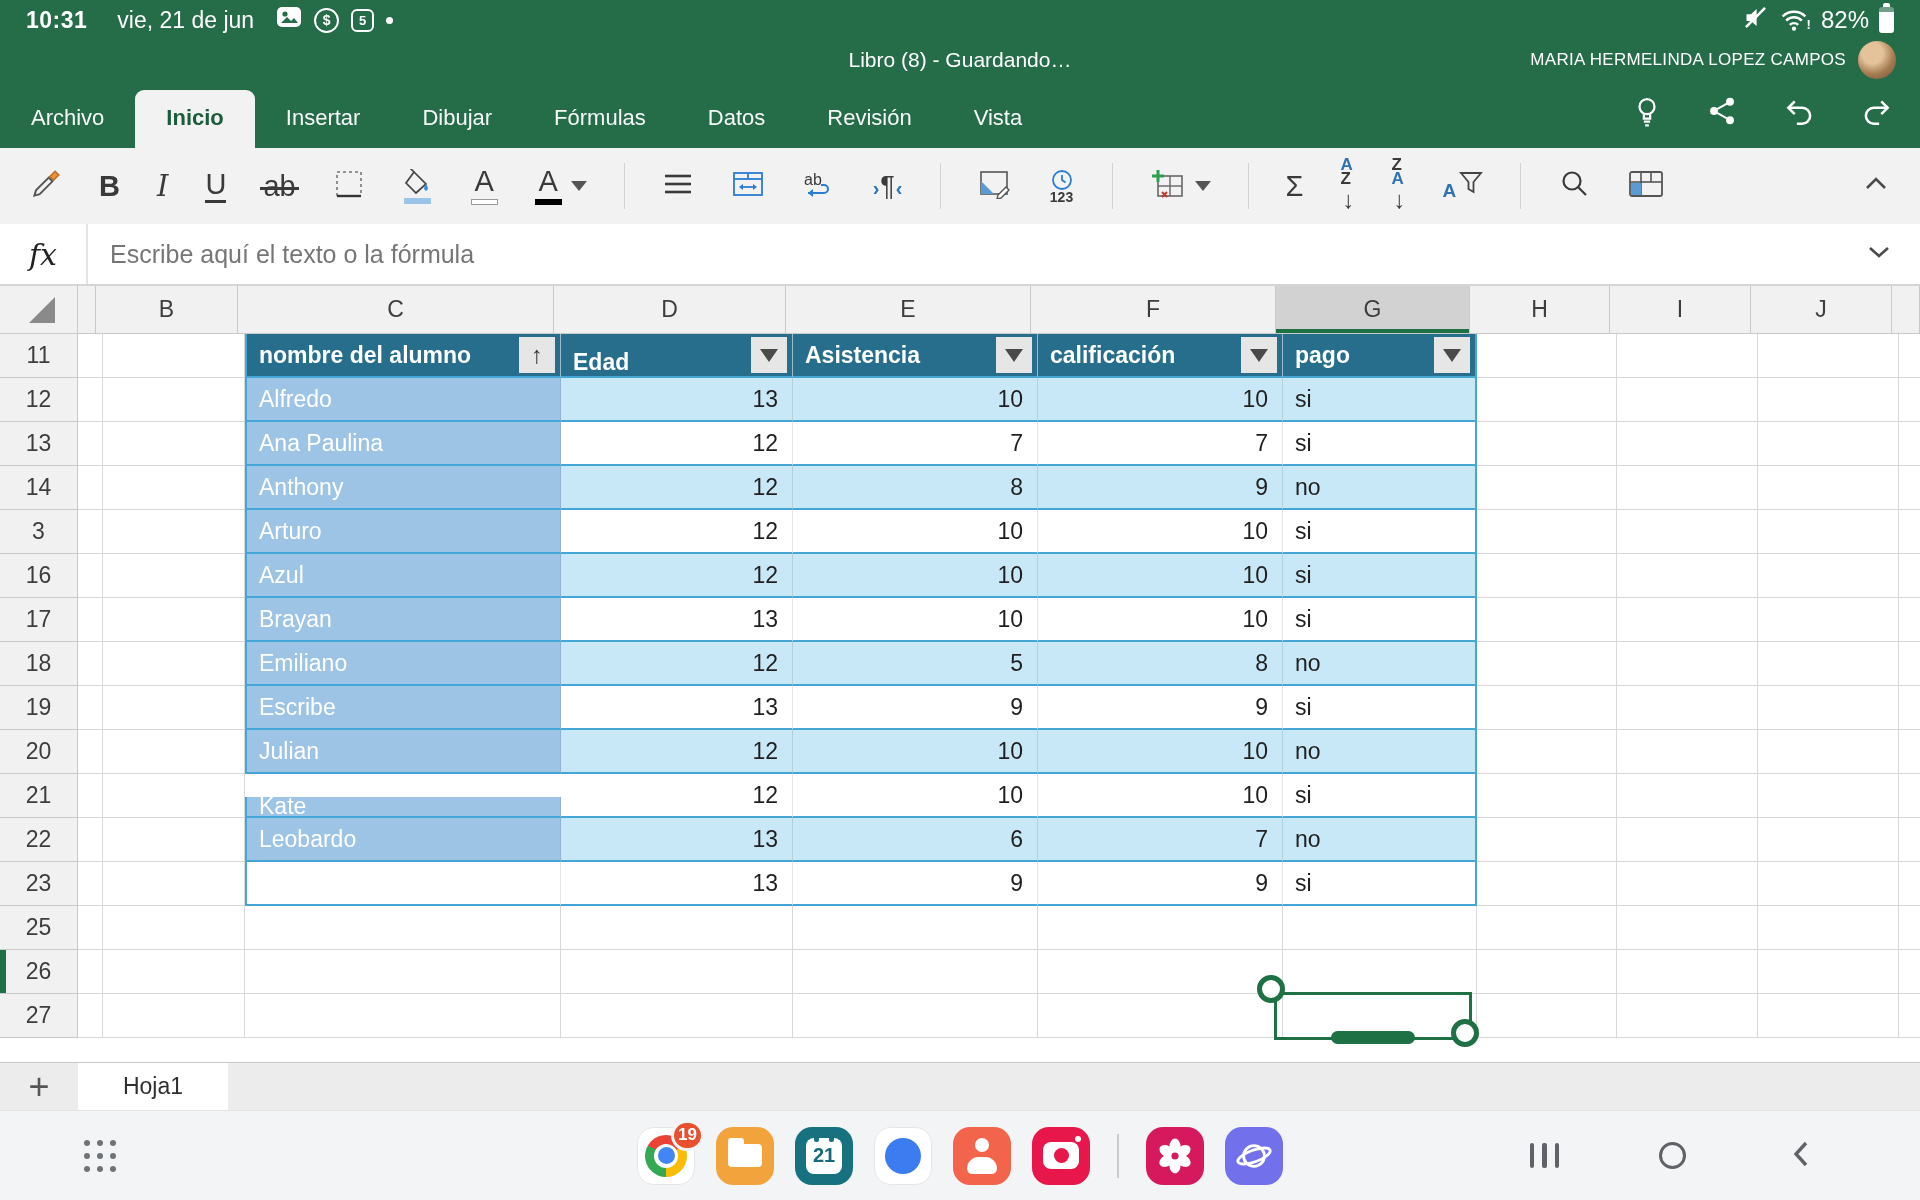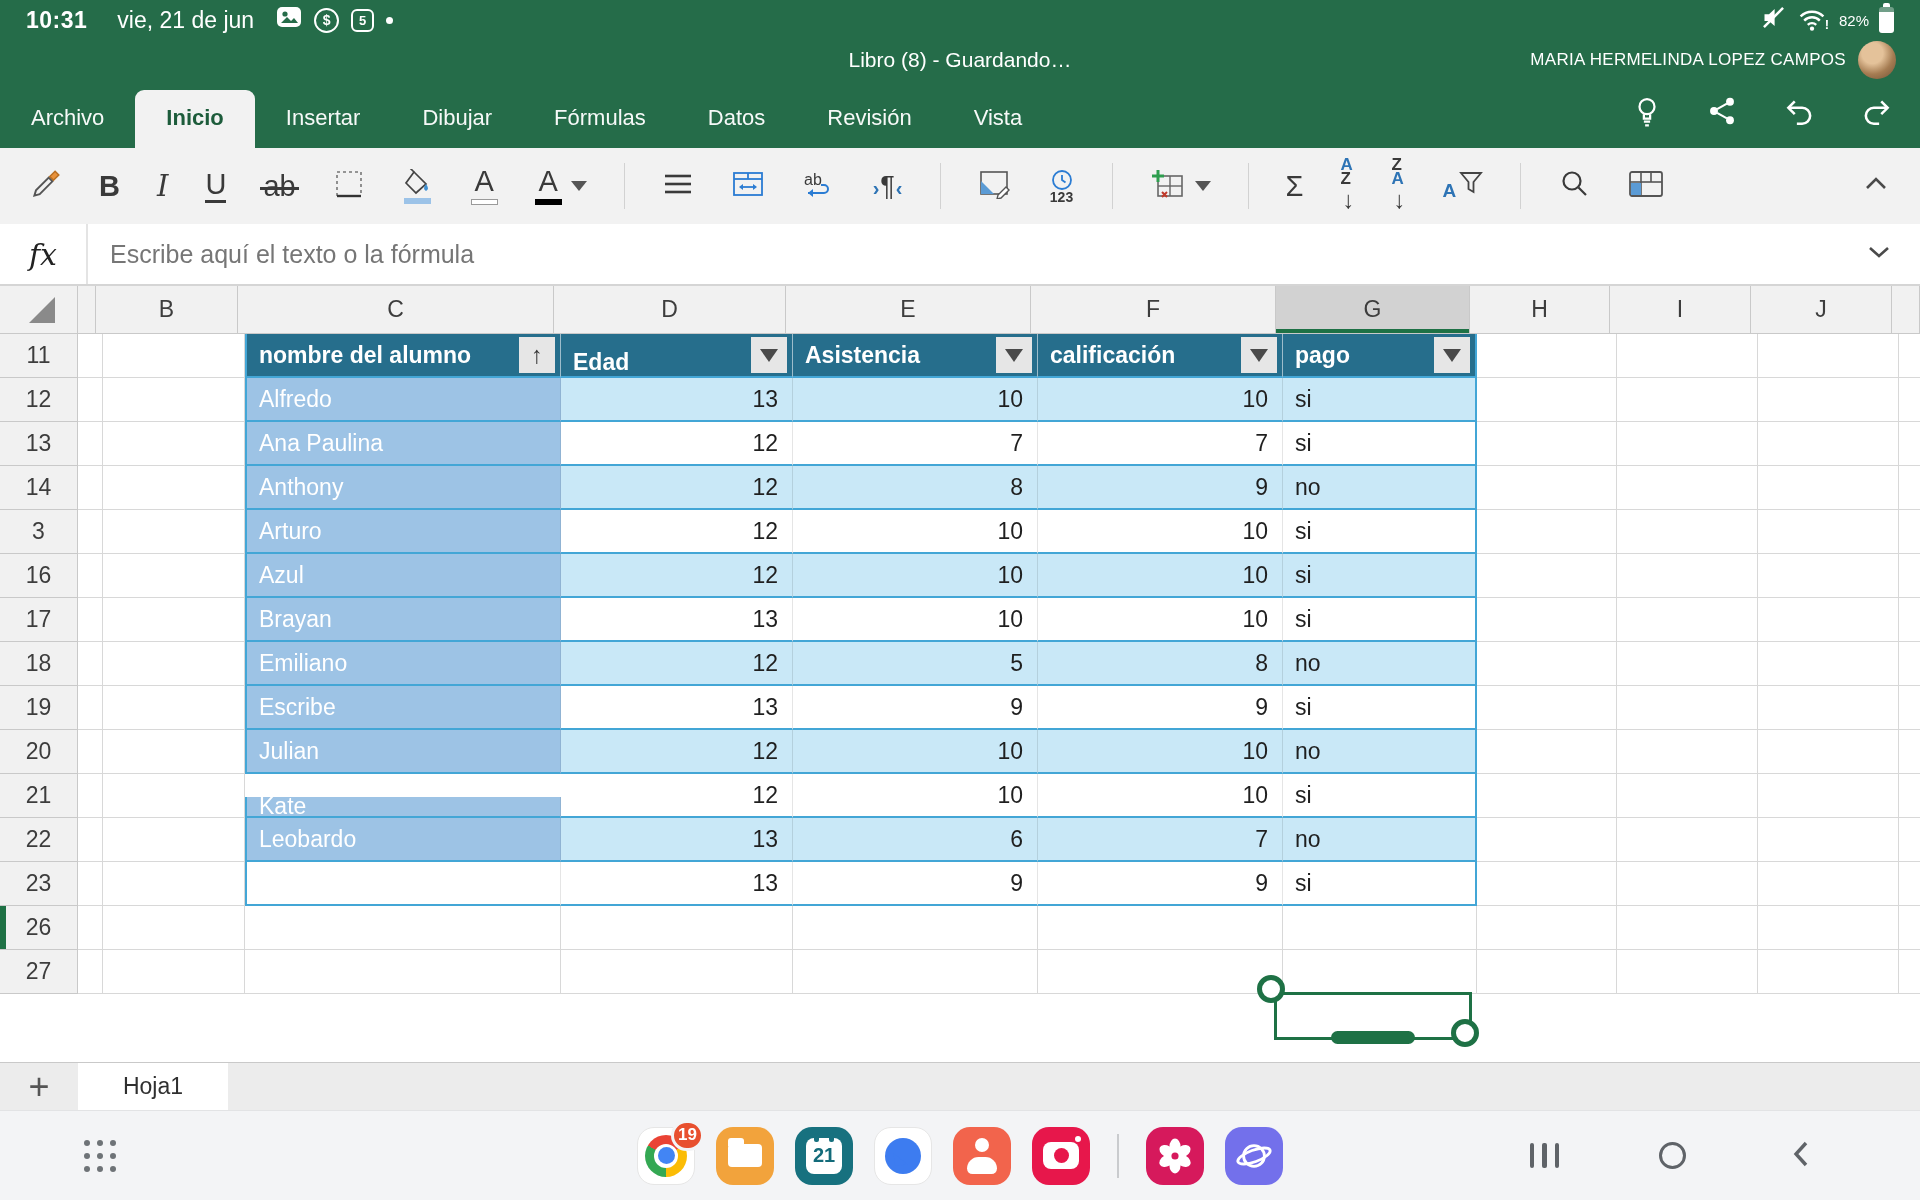--- a/index.html
+++ b/index.html
@@ -7,21 +7,21 @@
   body { font-family:"Liberation Sans","DejaVu Sans",sans-serif; background:#fff; }
   .screen { width:1920px; height:1200px; display:flex; flex-direction:column; position:relative; }
 
   
   .status-bar { height:40px; background:var(--excel-green,#256c49); color:#fff;
     display:flex; align-items:center; padding:0 26px; font-size:23px; }
   .sb-time { font-weight:700; letter-spacing:.5px; }
   .sb-date { margin-left:30px; font-weight:400; }
   .sb-icons { display:flex; align-items:center; gap:12px; margin-left:22px; }
   .sb-right { margin-left:auto; display:flex; align-items:center; gap:10px; }
-  .sb-batt-pct { font-size:15px; }
+  .sb-batt-pct { font-size:24px; }
   .circle-ic { width:25px; height:25px; border:2.5px solid #fff; border-radius:50%;
     display:flex; align-items:center; justify-content:center; font-size:14px; font-weight:700; }
   .sq-ic { width:23px; height:23px; border:2.5px solid #fff; border-radius:6px;
     display:flex; align-items:center; justify-content:center; font-size:13px; font-weight:700; }
   .dot-ic { width:7px; height:7px; background:#fff; border-radius:50%; }
   .batt { width:15px; height:26px; border-radius:3px; position:relative;
     background:linear-gradient(to top,#fff 82%,rgba(255,255,255,.35) 0); }
   .batt::before { content:""; position:absolute; top:-4px; left:4px; width:7px; height:4px;
     background:#fff; border-radius:2px 2px 0 0; }
   .wifi-wrap { display:flex; align-items:flex-end; }
@@ -666,20 +666,34 @@
           <div class="cell t-data t-white num" style="width: 232px;">13</div>
           <div class="cell t-data t-white num" style="width: 245px;">9</div>
           <div class="cell t-data t-white num" style="width: 245px;">9</div>
           <div class="cell t-data t-white t-right-edge" style="width: 194px;">si</div>
           <div class="cell" style="width: 140px;"></div>
           <div class="cell" style="width: 141px;"></div>
           <div class="cell" style="width: 141px;"></div>
           <div class="cell" style="width: 28px;"></div>
         </div>
         <div class="grow">
+          <div class="rowh">25</div>
+          <div class="cell" style="width: 18px;"></div>
+          <div class="cell" style="width: 142px;"></div>
+          <div class="cell" style="width: 316px;"></div>
+          <div class="cell" style="width: 232px;"></div>
+          <div class="cell" style="width: 245px;"></div>
+          <div class="cell" style="width: 245px;"></div>
+          <div class="cell" style="width: 194px;"></div>
+          <div class="cell" style="width: 140px;"></div>
+          <div class="cell" style="width: 141px;"></div>
+          <div class="cell" style="width: 141px;"></div>
+          <div class="cell" style="width: 28px;"></div>
+        </div>
+        <div class="grow">
           <div class="rowh selrow">26</div>
           <div class="cell" style="width: 18px;"></div>
           <div class="cell" style="width: 142px;"></div>
           <div class="cell" style="width: 316px;"></div>
           <div class="cell" style="width: 232px;"></div>
           <div class="cell" style="width: 245px;"></div>
           <div class="cell" style="width: 245px;"></div>
           <div class="cell" style="width: 194px;"></div>
           <div class="cell" style="width: 140px;"></div>
           <div class="cell" style="width: 141px;"></div>

